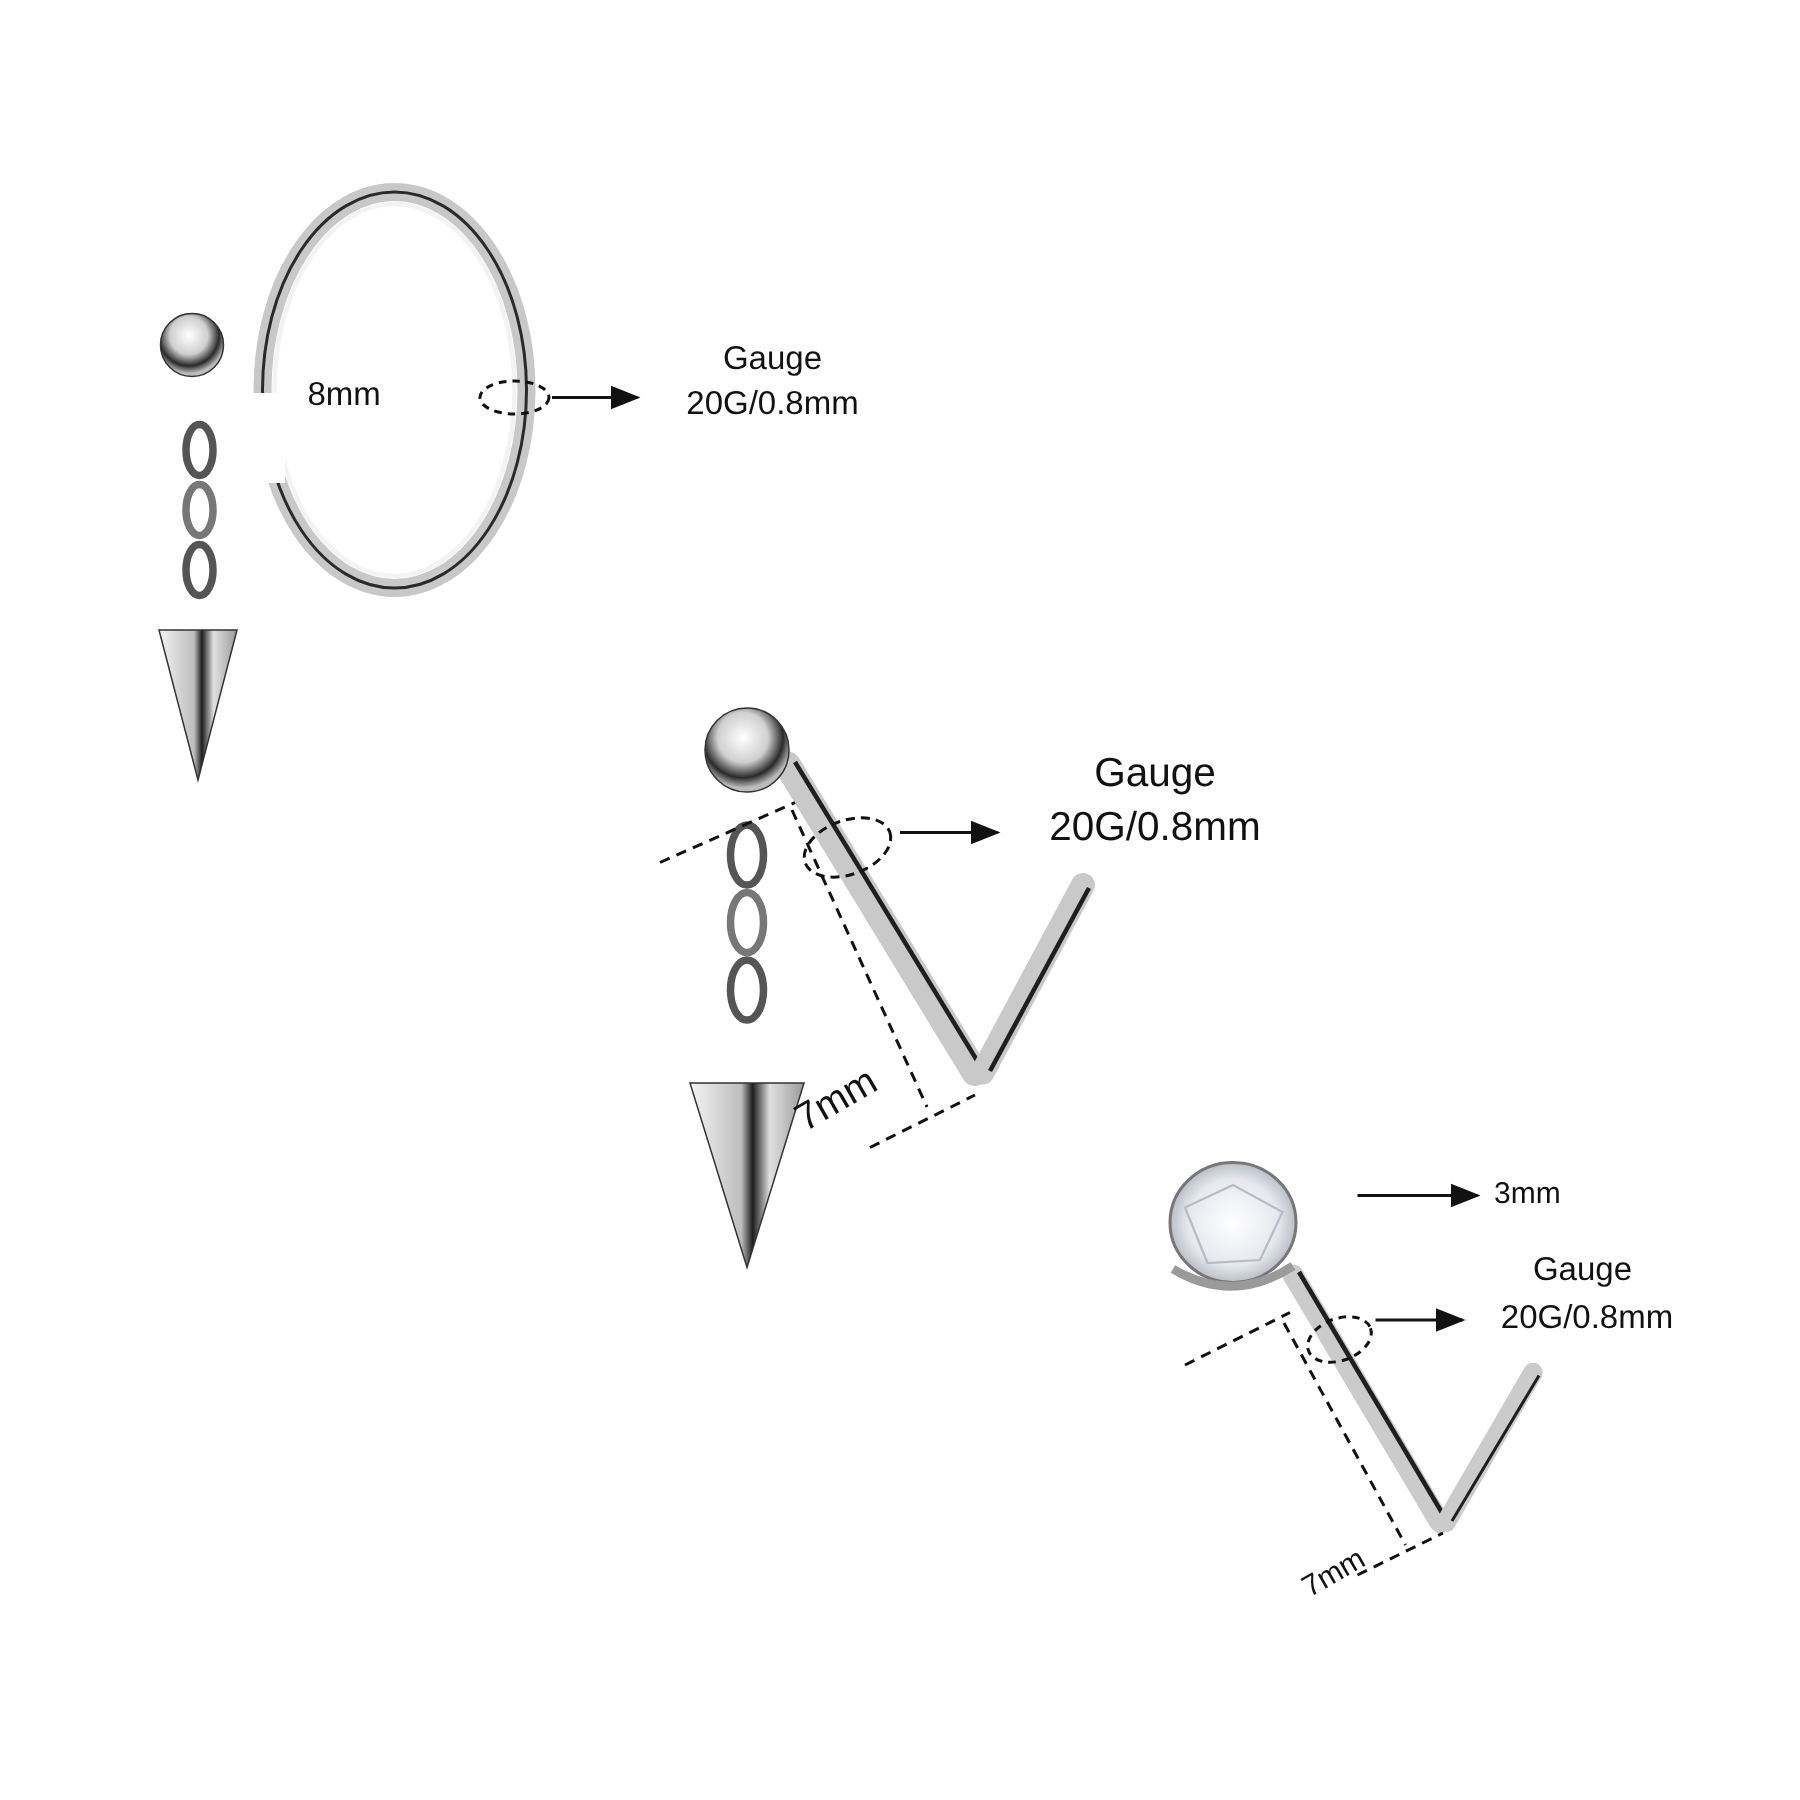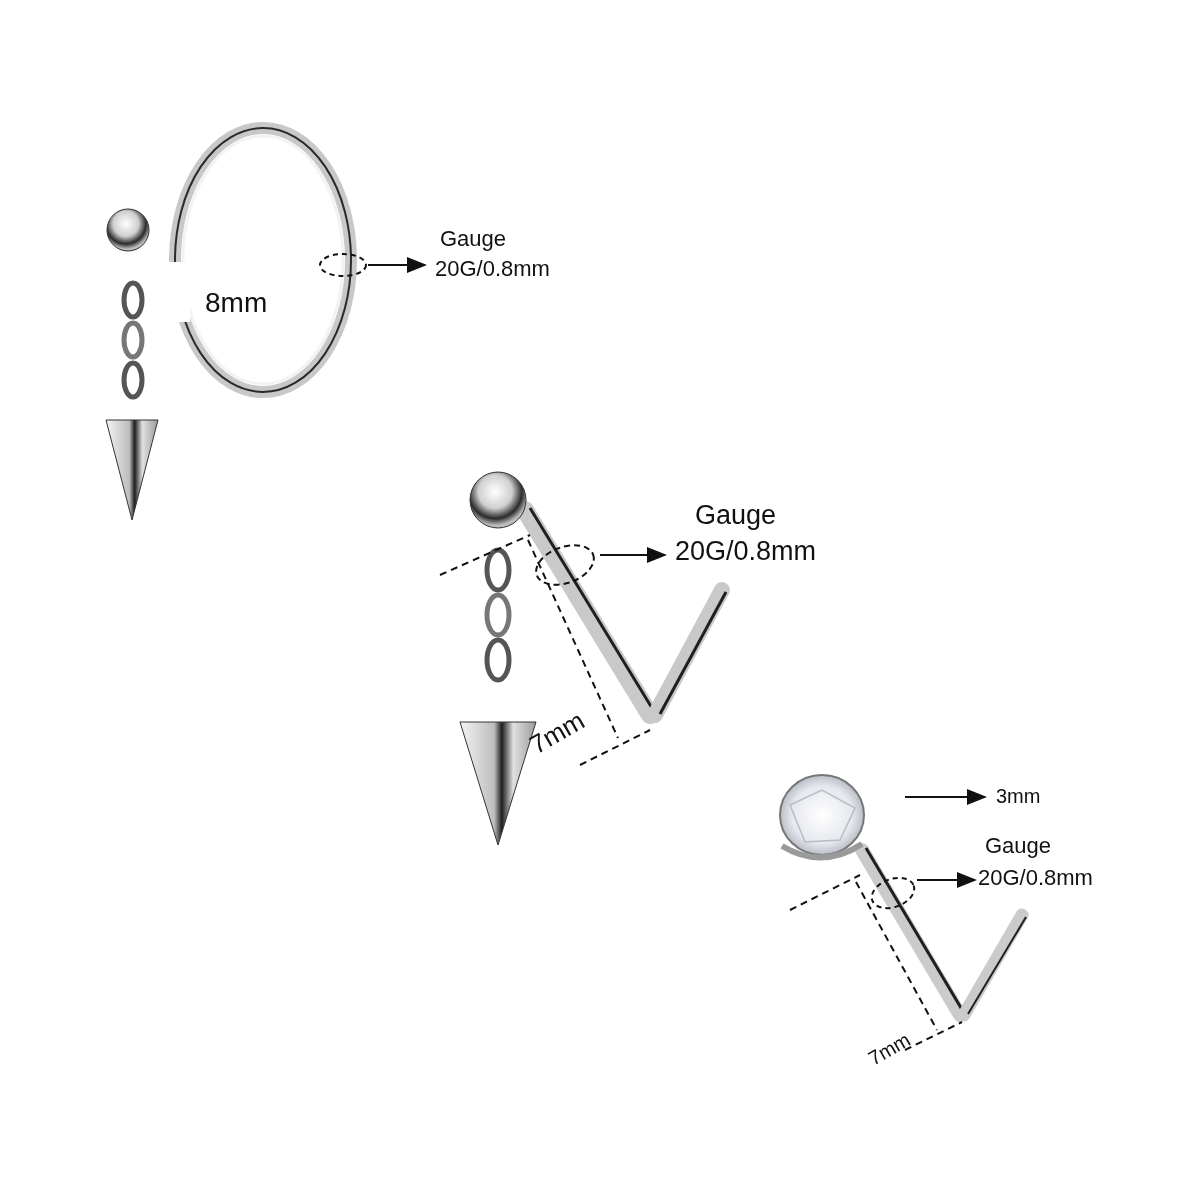--- a/index.html
+++ b/index.html
@@ -1,20 +1,20 @@
 <!DOCTYPE html>
 <html><head>
   <meta charset="utf-8">
   <style>
     html, body { margin: 0; padding: 0; background: #ffffff; }
     body { width: 1200px; height: 1200px; position: relative; overflow: hidden;
            font-family: "Liberation Sans", "DejaVu Sans", sans-serif; color: #111; }
     .canvas { position: absolute; left: 0; top: 0; width: 1200px; height: 1200px; }
     .lbl { position: absolute; color: #111; white-space: nowrap; line-height: 1; }
-    .center { text-align: left; }
+    .center { text-align: center; }
     svg { position: absolute; left: 0; top: 0; }
   </style>
 </head>
 <body>
 
 <div class="canvas">
 
   <svg width="1200" height="1200" viewBox="0 0 1200 1200">
     <defs>
       <linearGradient id="metal" x1="0" y1="0" x2="1" y2="0">
@@ -90,21 +90,21 @@
     <g>
       <line x1="905" y1="797" x2="985" y2="797" stroke="#111" stroke-width="2" marker-end="url(#arrow)"></line>
       <ellipse cx="893" cy="893" rx="22" ry="14" fill="none" stroke="#111" stroke-width="2" stroke-dasharray="5,4" transform="rotate(-20 893 893)"></ellipse>
       <line x1="917" y1="880" x2="975" y2="880" stroke="#111" stroke-width="2" marker-end="url(#arrow)"></line>
       <line x1="790" y1="910" x2="860" y2="875" stroke="#111" stroke-width="2" stroke-dasharray="7,5"></line>
       <line x1="856" y1="882" x2="937" y2="1030" stroke="#111" stroke-width="2" stroke-dasharray="7,5"></line>
       <line x1="905" y1="1050" x2="962" y2="1022" stroke="#111" stroke-width="2" stroke-dasharray="7,5"></line>
     </g>
   </svg>
 
-  <div class="lbl" style="left:205px; top:252px; font-size:28px;margin-top:37px;">8mm</div>
+  <div class="lbl" style="left:205px; top:252px; font-size:22px;">8mm</div>
   <div class="lbl center" style="left:440px; top:228px; width:150px; font-size:22px;">Gauge</div>
   <div class="lbl center" style="left:435px; top:258px; width:160px; font-size:22px;">20G/0.8mm</div>
 
   <div class="lbl center" style="left:695px; top:502px; width:150px; font-size:27px;">Gauge</div>
   <div class="lbl center" style="left:675px; top:538px; width:190px; font-size:27px;">20G/0.8mm</div>
   <div class="lbl" style="left:532px; top:734px; font-size:26px; transform:rotate(-30deg); transform-origin:left center;">7mm</div>
 
   <div class="lbl" style="left:996px; top:786px; font-size:20px;">3mm</div>
   <div class="lbl center" style="left:985px; top:835px; width:140px; font-size:22px;">Gauge</div>
   <div class="lbl center" style="left:978px; top:867px; width:160px; font-size:22px;">20G/0.8mm</div>

